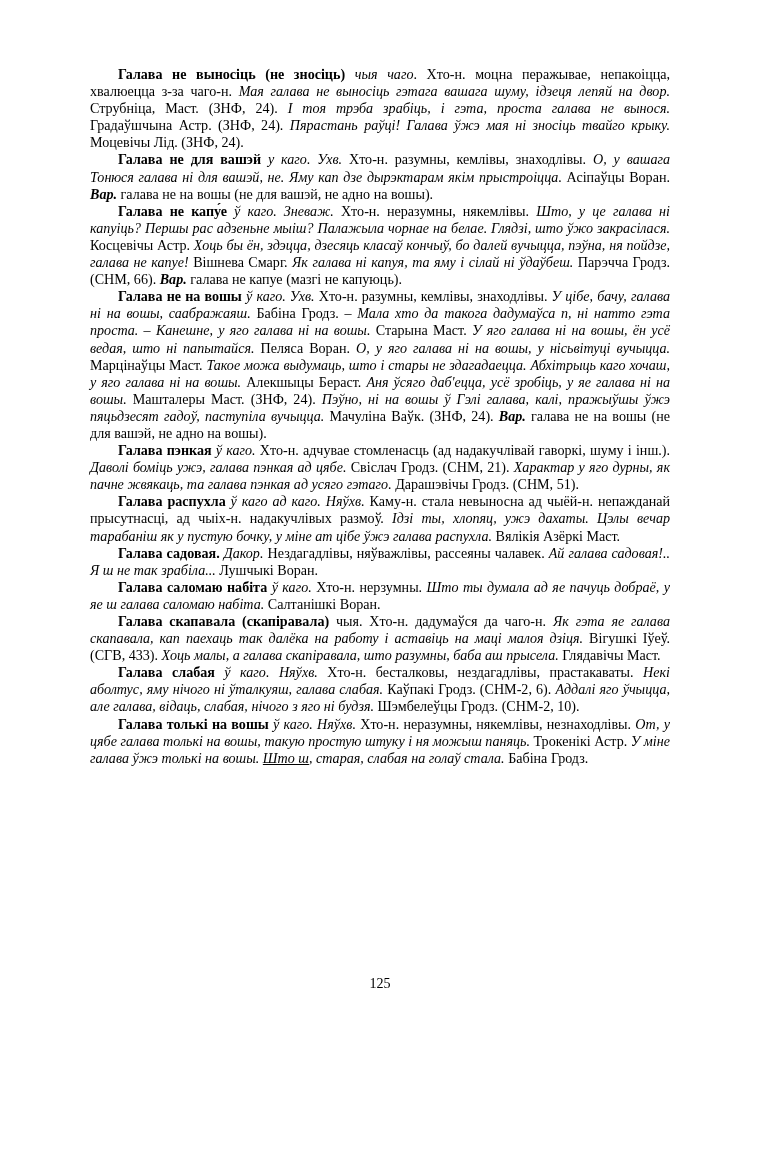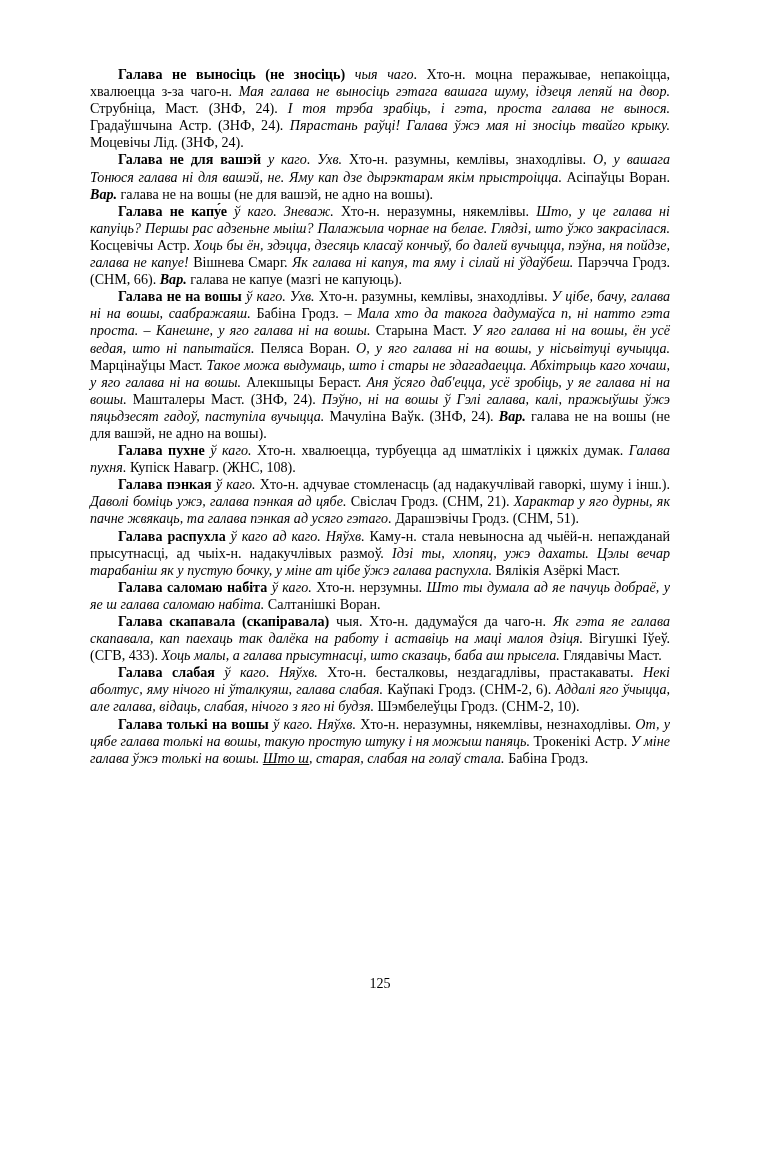--- a/index.html
+++ b/index.html
@@ -82,39 +82,39 @@
     <p class="entry">
       <span class="hw">Галава не капу́е</span><span class="it"> ў каго.</span><span class="it"> Зневаж.</span><span> Хто-н. неразумны, някемлівы. </span><span class="it">Што, у це галава ні капуіць? Першы рас адзеньне мыіш? Палажыла чорнае на белае. Глядзі, што ўжо закрасілася.</span><span> Косцевічы Астр. </span><span class="it">Хоць бы ён, здэцца, дзесяць класаў кончыў, бо далей вучыцца, пэўна, ня пойдзе, галава не капуе!</span><span> Вішнева Смарг. </span><span class="it">Як галава ні капуя, та яму і сілай ні ўдаўбеш.</span><span> Парэчча Гродз. (СНМ, 66). </span><span class="bi">Вар.</span><span> галава не капуе (мазгі не капуюць).</span>
     </p>
 
 
     <p class="entry">
       <span class="hw">Галава не на вошы</span><span class="it"> ў каго.</span><span class="it"> Ухв.</span><span> Хто-н. разумны, кемлівы, знаходлівы. </span><span class="it">У цібе, бачу, галава ні на вошы, саабражаяш.</span><span> Бабіна Гродз. </span><span class="it">– Мала хто да такога дадумаўса п, ні натто гэта проста. – Канешне, у яго галава ні на вошы.</span><span> Старына Маст. </span><span class="it">У яго галава ні на вошы, ён усё ведая, што ні папытайся.</span><span> Пеляса Воран. </span><span class="it">О, у яго галава ні на вошы, у нісьвітуці вучыцца.</span><span> Марцінаўцы Маст. </span><span class="it">Такое можа выдумаць, што і стары не здагадаецца. Абхітрыць каго хочаш, у яго галава ні на вошы.</span><span> Алекшыцы Бераст. </span><span class="it">Аня ўсяго даб'ецца, усё зробіць, у яе галава ні на вошы.</span><span> Машталеры Маст. (ЗНФ, 24). </span><span class="it">Пэўно, ні на вошы ў Гэлі галава, калі, пражыўшы ўжэ пяцьдзесят гадоў, паступіла вучыцца.</span><span> Мачуліна Ваўк. (ЗНФ, 24). </span><span class="bi">Вар.</span><span> галава не на вошы (не для вашэй, не адно на вошы).</span>
     </p>
 
 
-    <p class="entry">
-      <span class="hw">Галава пухне</span><span class="it"> ў каго.</span><span> Хто-н. хвалюецца, турбуецца ад шматлікіх і цяжкіх думак. </span><span class="it">Галава пухня.</span><span> Купіск Навагр. (ЖНС, 108).</span>
-    </p>
 
     <p class="entry">
       <span class="hw">Галава пэнкая</span><span class="it"> ў каго.</span><span> Хто-н. адчувае стомленасць (ад надакучлівай гаворкі, шуму і інш.). </span><span class="it">Даволі боміць ужэ, галава пэнкая ад цябе.</span><span> Свіслач Гродз. (СНМ, 21). </span><span class="it">Характар у яго дурны, як пачне жвякаць, та галава пэнкая ад усяго гэтаго.</span><span> Дарашэвічы Гродз. (СНМ, 51).</span>
     </p>
 
     <p class="entry">
       <span class="hw">Галава распухла</span><span class="it"> ў каго ад каго.</span><span class="it"> Няўхв.</span><span> Каму-н. стала невыносна ад чыёй-н. непажданай прысутнасці, ад чыіх-н. надакучлівых размоў. </span><span class="it">Ідзі ты, хлопяц, ужэ дахаты. Цэлы вечар тарабаніш як у пустую бочку, у міне ат цібе ўжэ галава распухла.</span><span> Вялікія Азёркі Маст.</span>
     </p>
 
+    <p class="entry">
+      <span class="hw">Галава садовая.</span><span class="it"> Дакор.</span><span> Нездагадлівы, няўважлівы, рассеяны чалавек. </span><span class="it">Ай галава садовая!.. Я ш не так зрабіла...</span><span> Лушчыкі Воран.</span>
+    </p>
 
     <p class="entry">
       <span class="hw">Галава саломаю набіта</span><span class="it"> ў каго.</span><span>  Хто-н. нерзумны. </span><span class="it">Што ты думала ад яе пачуць добраё, у яе ш галава саломаю набіта.</span><span> Салтанішкі Воран.</span>
     </p>
 
     <p class="entry">
-      <span class="hw">Галава скапавала (скапіравала)</span><span> чыя.</span><span> Хто-н. дадумаўся да чаго-н. </span><span class="it">Як гэта яе галава скапавала, кап паехаць так далёка на работу і аставіць на маці малоя дзіця.</span><span> Вігушкі Іўеў. (СГВ, 433). </span><span class="it">Хоць малы, а галава прысутнасці, што сказаць, баба аш прысела.</span><span> Глядавічы Маст.</span>
+      <span class="hw">Галава скапавала (скапіравала)</span><span> чыя.</span><span> Хто-н. дадумаўся да чаго-н. </span><span class="it">Як гэта яе галава скапавала, кап паехаць так далёка на работу і аставіць на маці малоя дзіця.</span><span> Вігушкі Іўеў. (СГВ, 433). </span><span class="it">Хоць малы, а галава скапіравала, што разумны, баба аш прысела.</span><span> Глядавічы Маст.</span>
     </p>
 
     <p class="entry">
       <span class="hw">Галава слабая</span><span class="it"> ў каго.</span><span class="it"> Няўхв.</span><span> Хто-н. бесталковы, нездагадлівы, прастакаваты. </span><span class="it">Некі аболтус, яму нічого ні ўталкуяш, галава слабая.</span><span> Каўпакі Гродз. (СНМ-2, 6). </span><span class="it">Аддалі яго ўчыцца, але галава, відаць, слабая, нічого з яго ні будзя.</span><span> Шэмбелеўцы Гродз. (СНМ-2, 10).</span>
     </p>
 
     <p class="entry">
       <span class="hw">Галава толькі на вошы</span><span class="it"> ў каго.</span><span class="it"> Няўхв.</span><span> Хто-н. неразумны, някемлівы, незнаходлівы. </span><span class="it">От, у цябе галава толькі на вошы, такую простую штуку і ня можыш паняць.</span><span> Трокенікі Астр. </span><span class="it">У міне галава ўжэ толькі на вошы. </span><span class="it ul">Што ш</span><span class="it">, старая, слабая на голаў стала.</span><span> Бабіна Гродз.</span>
     </p>
 

